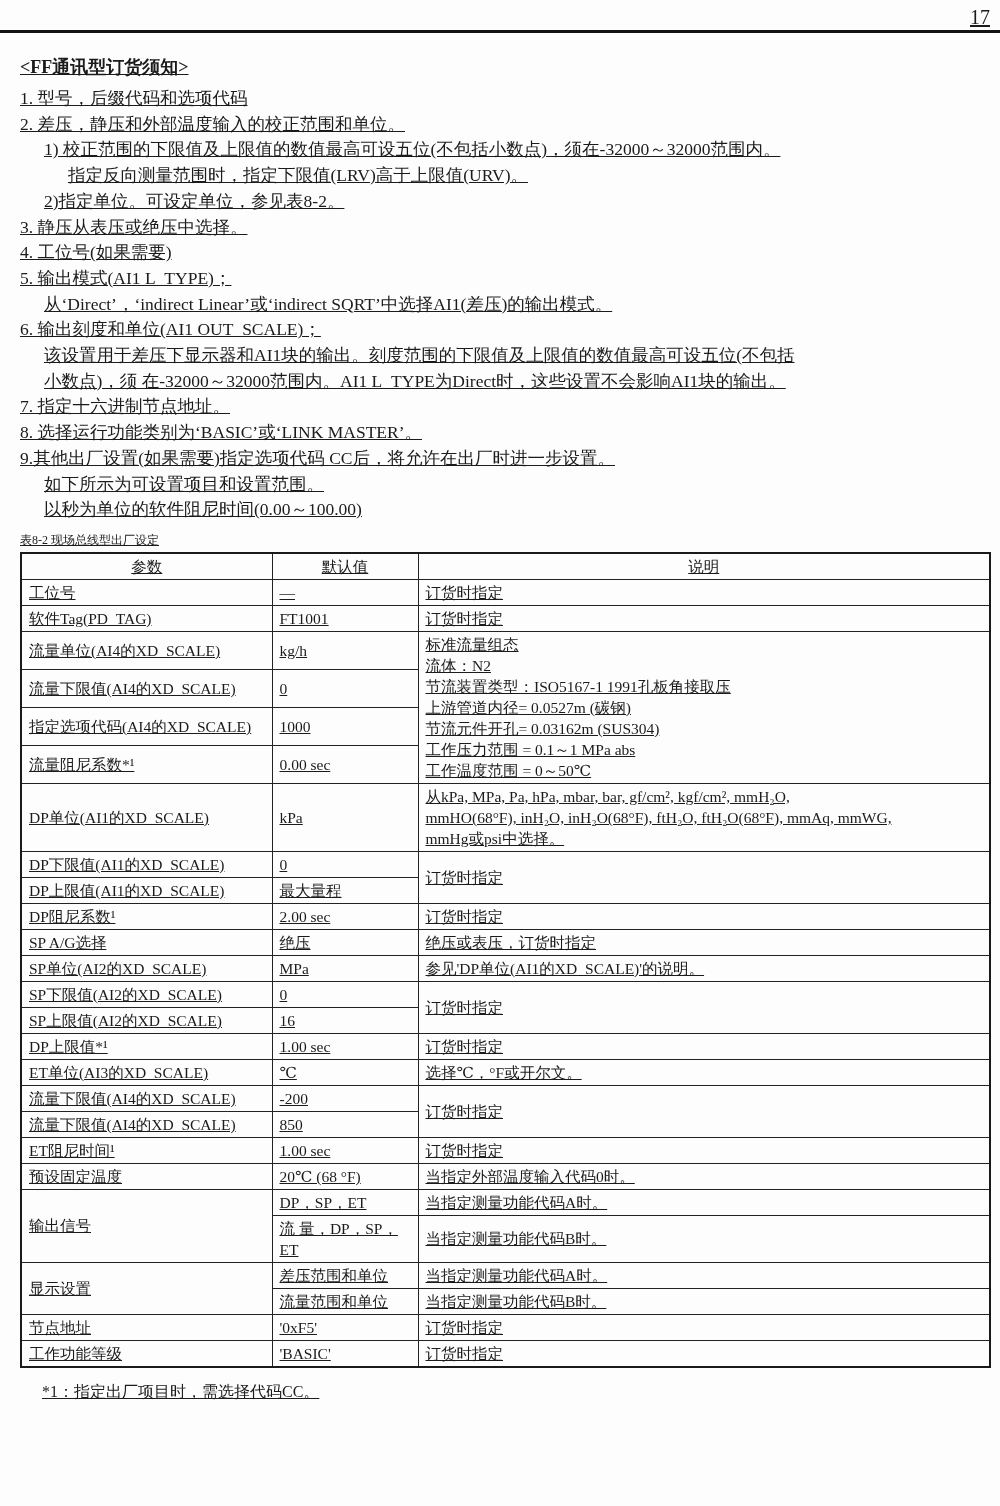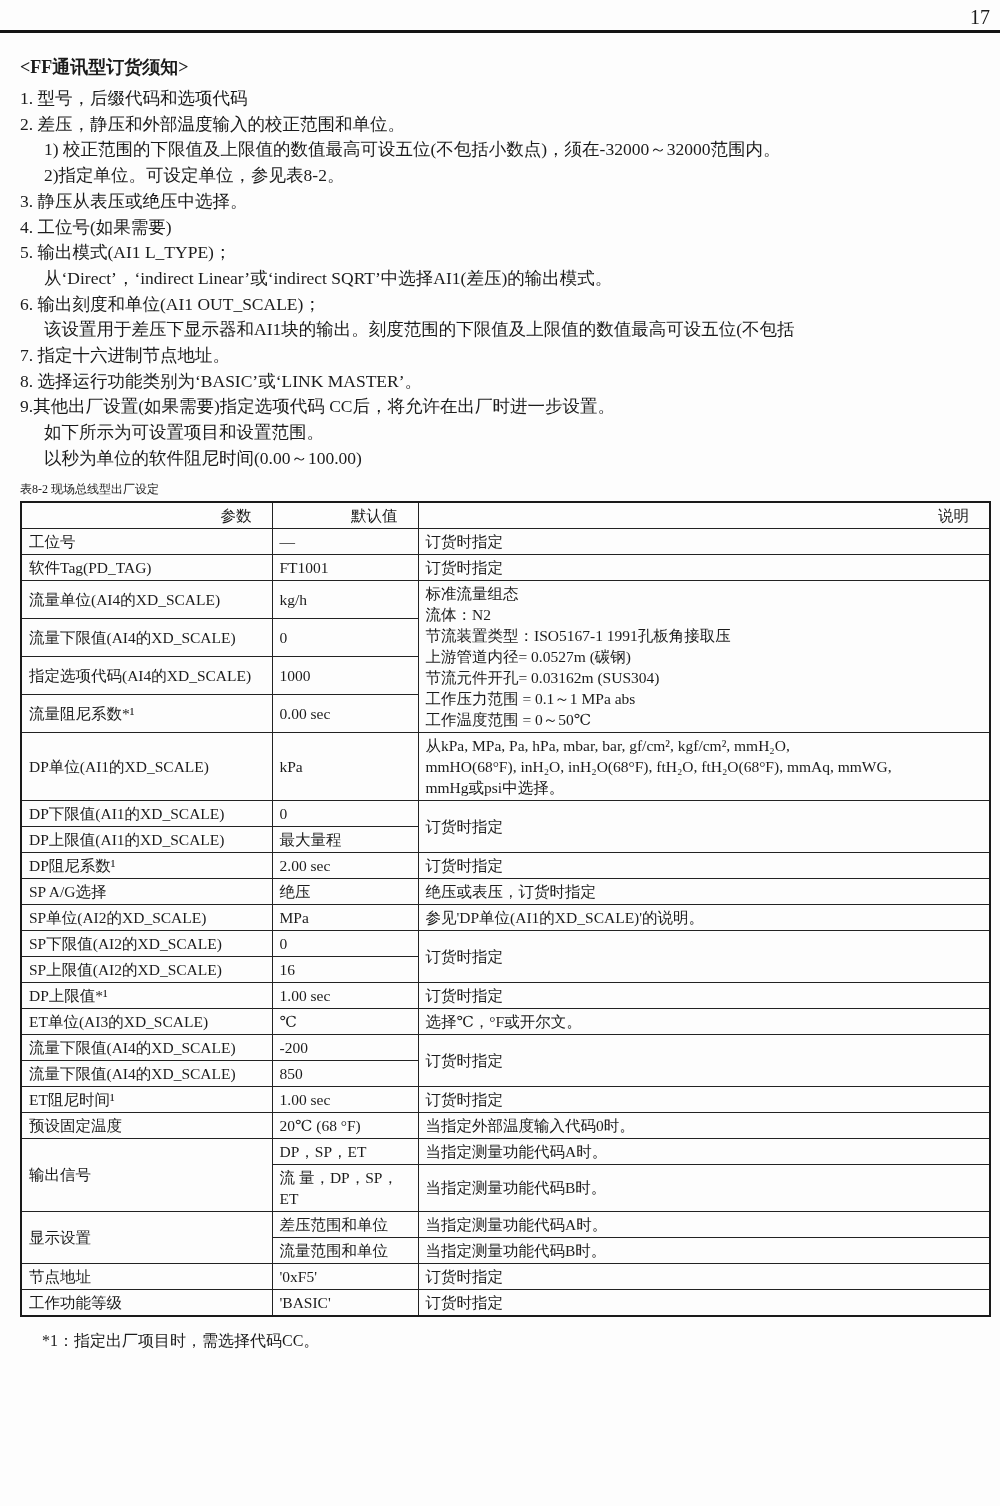--- a/index.html
+++ b/index.html
@@ -4,21 +4,21 @@
 <style>
   * { box-sizing: border-box; }
   html,body { margin:0; padding:0; }
   body {
     width:1000px; height:1506px;
     background:#fdfdfd;
     color:#1b1b1b;
     font-family:"Liberation Serif","DejaVu Serif",serif;
     overflow:hidden;
   }
-  .page { position:relative; width:1000px; height:1344px; }
+  .page { position:relative; width:1000px; height:1344px;text-decoration:underline; }
 
   .page-top { text-align:right; padding:6px 10px 1px 0; font-size:20px; }
   .header-rule { height:3px; background:#141414; width:1000px; }
 
   .content { padding:14px 16px 0 20px; }
 
   .doc-title { font-size:18px; font-weight:bold; margin:8px 0 7px 0; }
   .intro { font-size:17.5px; margin:0 0 3px 0; }
 
   .list-line { font-size:17.5px; line-height:25.7px; white-space:nowrap; }
@@ -35,21 +35,21 @@
     border:2px solid #1a1a1a;
   }
   table.factory th, table.factory td {
     border:1px solid #222;
     font-size:15.5px;
     line-height:21px;
     padding:2px 7px;
     vertical-align:middle;
     overflow:hidden;
   }
-  table.factory th { font-weight:normal; text-align:right; padding:2px 20px; }
+  table.factory th { font-weight:normal; text-align:center; padding:2px 20px; }
   td.pre { white-space:pre-line; }
 
   .footnote { font-size:16px; margin:14px 0 0 22px; }
 </style>
 </head>
 <body>
 
 <div class="page">
 
   <div class="page-top">
@@ -58,27 +58,29 @@
   <div class="header-rule"></div>
 
   <div class="content">
 
     <div class="doc-title">&lt;FF通讯型订货须知&gt;</div>
 
     <div id="ordered-list">
         <div class="list-line ind0">1. 型号，后缀代码和选项代码</div>
         <div class="list-line ind0">2. 差压，静压和外部温度输入的校正范围和单位。</div>
         <div class="list-line ind1">1) 校正范围的下限值及上限值的数值最高可设五位(不包括小数点)，须在-32000～32000范围内。</div>
+        <div class="list-line ind2">指定反向测量范围时，指定下限值(LRV)高于上限值(URV)。</div>
         <div class="list-line ind1">2)指定单位。可设定单位，参见表8-2。</div>
         <div class="list-line ind0">3. 静压从表压或绝压中选择。</div>
         <div class="list-line ind0">4. 工位号(如果需要)</div>
         <div class="list-line ind0">5. 输出模式(AI1 L_TYPE)；</div>
         <div class="list-line ind1">从‘Direct’，‘indirect Linear’或‘indirect SQRT’中选择AI1(差压)的输出模式。</div>
         <div class="list-line ind0">6. 输出刻度和单位(AI1 OUT_SCALE)；</div>
         <div class="list-line ind1">该设置用于差压下显示器和AI1块的输出。刻度范围的下限值及上限值的数值最高可设五位(不包括</div>
+        <div class="list-line ind1">小数点)，须 在-32000～32000范围内。AI1 L_TYPE为Direct时，这些设置不会影响AI1块的输出。</div>
         <div class="list-line ind0">7. 指定十六进制节点地址。</div>
         <div class="list-line ind0">8. 选择运行功能类别为‘BASIC’或‘LINK MASTER’。</div>
         <div class="list-line ind0">9.其他出厂设置(如果需要)指定选项代码 CC后，将允许在出厂时进一步设置。</div>
         <div class="list-line ind1">如下所示为可设置项目和设置范围。</div>
         <div class="list-line ind1">以秒为单位的软件阻尼时间(0.00～100.00)</div>
       </div>
 
     <div class="table-caption">表8-2 现场总线型出厂设定</div>
 
     <table class="factory" id="factory-table">

